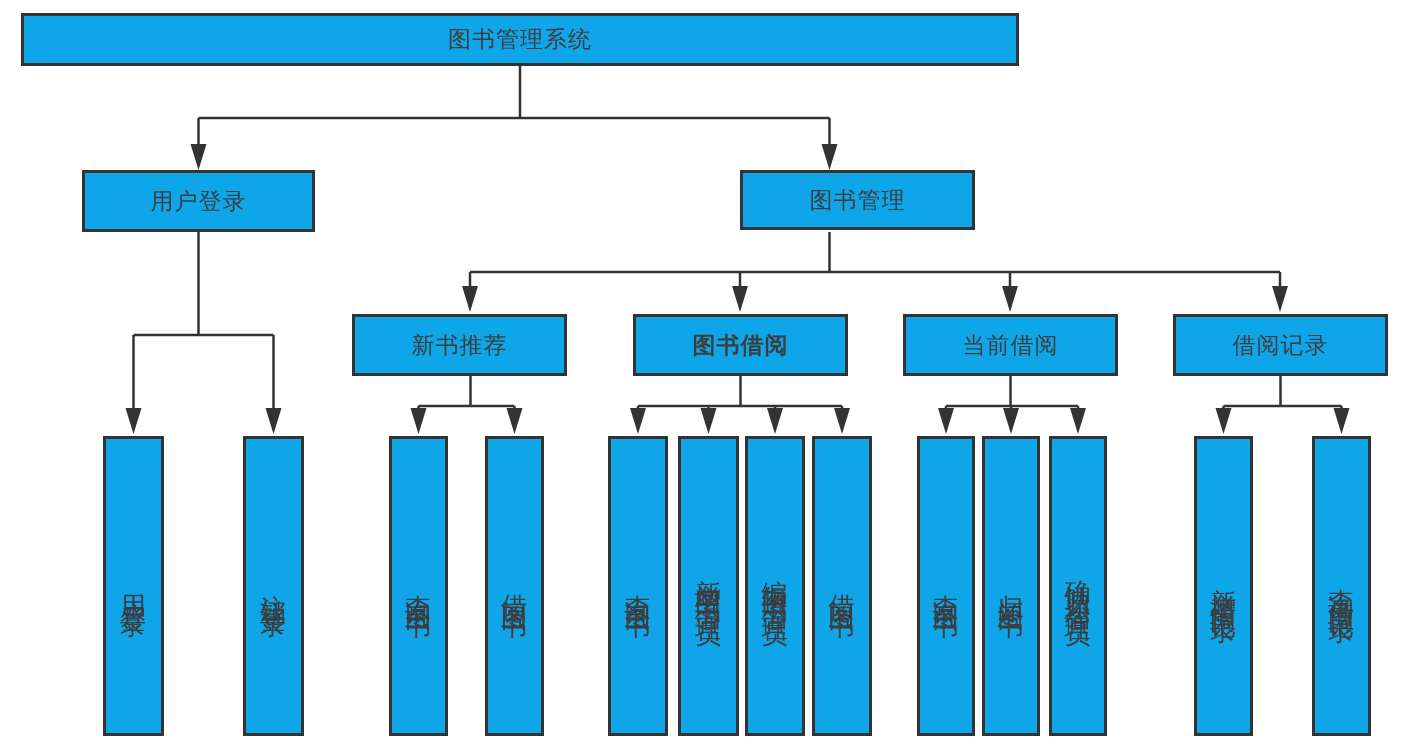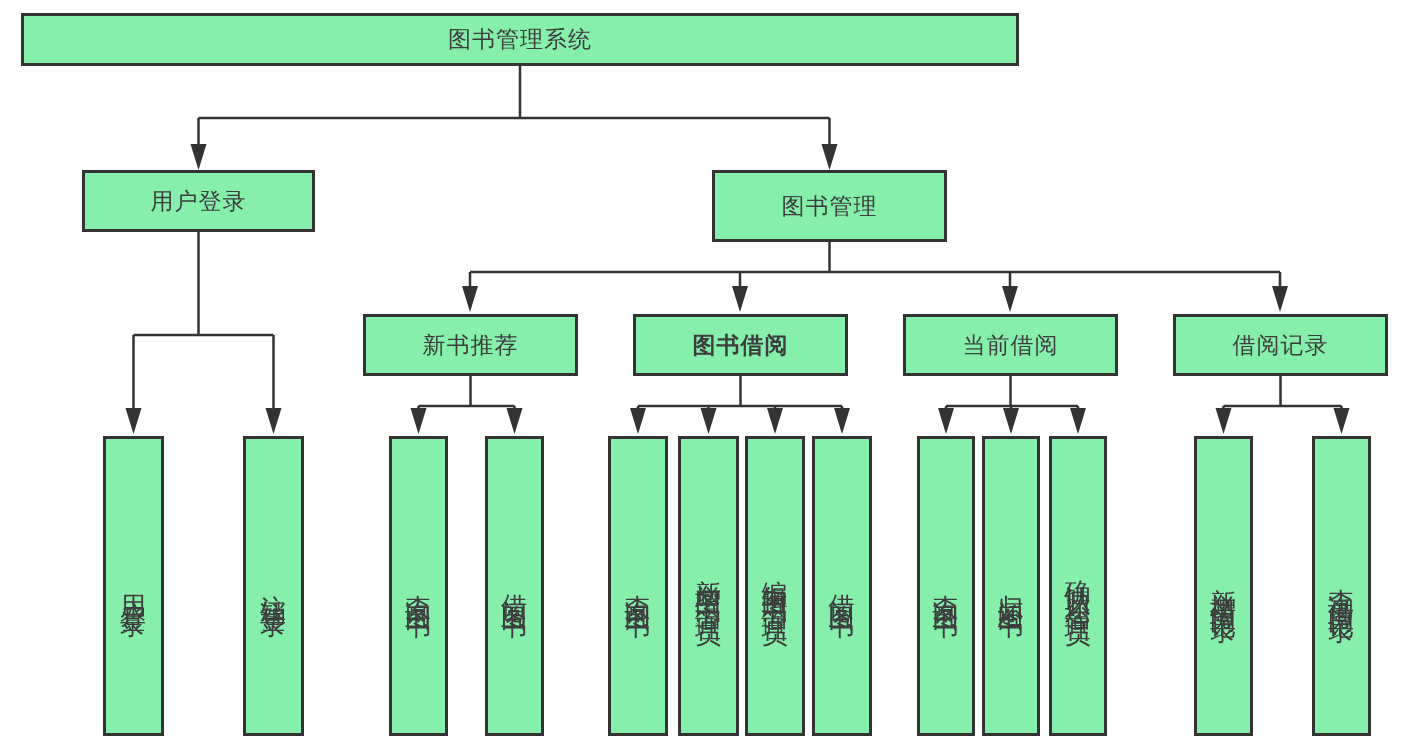--- a/index.html
+++ b/index.html
@@ -14,32 +14,32 @@
   }
   #wires {
     position: absolute;
     left: 0; top: 0;
     width: 1405px; height: 747px;
     pointer-events: none;
   }
   .node {
     position: absolute;
     border: 3px solid #333333;
-    background: #86efac;
+    background: #0ea5e9;
     display: flex;
     align-items: center;
     justify-content: center;
     color: #3d3d3d;
   }
   .h-node { font-size: 23px; letter-spacing: 1px; }
   .root-node  { left: 21px;  top: 13px;  width: 998px; height: 53px; }
   .lvl2-a     { left: 82px;  top: 170px; width: 233px; height: 62px; }
-  .lvl2-b     { left: 712px; top: 170px; width: 235px; height: 72px; }
+  .lvl2-b     { left: 740px; top: 170px; width: 235px; height: 60px; }
   .lvl3       { top: 314px; width: 215px; height: 62px; }
-  .lvl3-1 { left: 363px; }
+  .lvl3-1 { left: 352px; }
   .lvl3-2 { left: 633px; font-weight: bold; }
   .lvl3-3 { left: 903px; align-items: center; }
   .lvl3-4 { left: 1173px; }
   .leaf {
     top: 436px;
     height: 300px;
   }
   .leaf span {
     writing-mode: vertical-rl;
     text-orientation: mixed;

